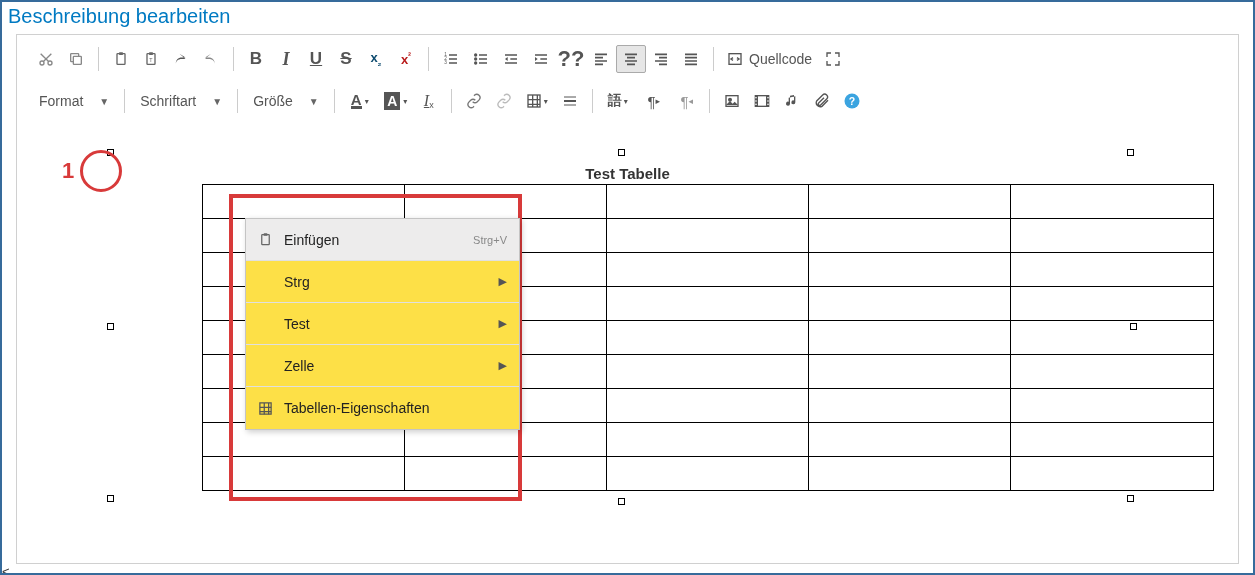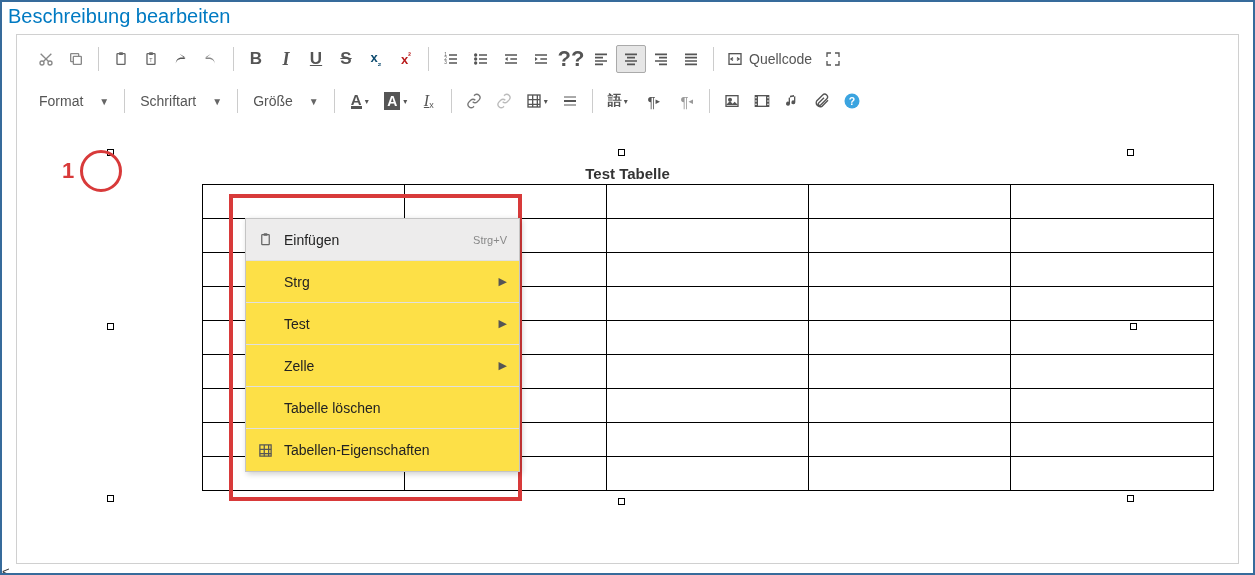--- a/index.html
+++ b/index.html
@@ -491,24 +491,20 @@
       <span class="ctx-icon"></span>
       <span class="ctx-label">Test</span>
       <span class="ctx-arrow">▶</span>
     </div>
     <div class="ctxmenu-item">
       <span class="ctx-icon"></span>
       <span class="ctx-label">Zelle</span>
       <span class="ctx-arrow">▶</span>
     </div>
     <div class="ctxmenu-item">
-      <span class="ctx-icon"></span>
-      <span class="ctx-label">Tabelle löschen</span>
-    </div>
-    <div class="ctxmenu-item">
       <span class="ctx-icon">
         <svg width="15" height="15" viewBox="0 0 24 24" fill="none" stroke="#555" stroke-width="2">
             <rect x="3" y="3" width="18" height="18"></rect>
             <path d="M3 10h18M3 17h18M10 3v18M17 3v18"></path>
           </svg>
       </span>
       <span class="ctx-label">Tabellen-Eigenschaften</span>
     </div>
   </div>
 

